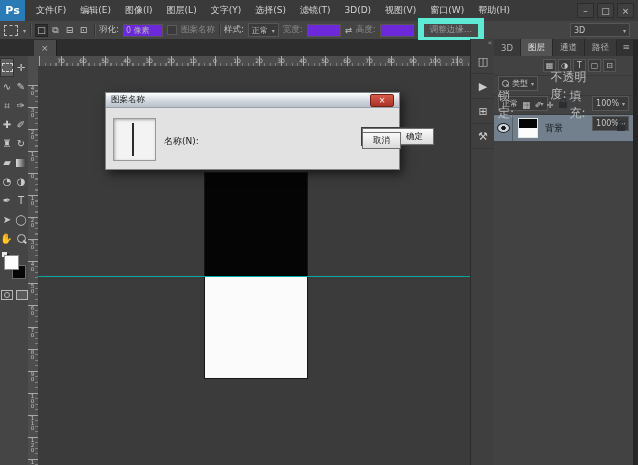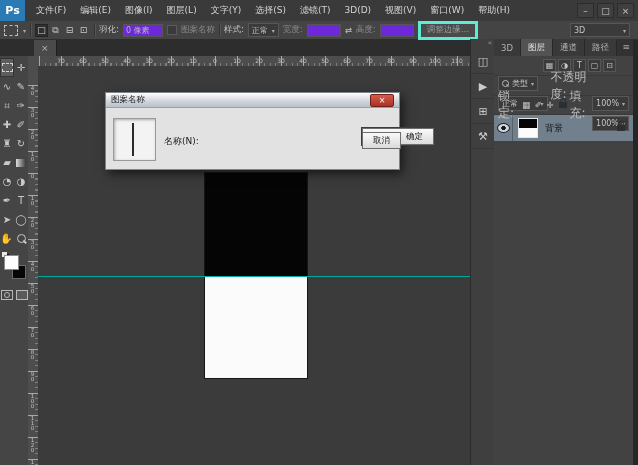--- a/index.html
+++ b/index.html
@@ -26,21 +26,21 @@
   .mode-icons{display:flex;gap:1px;}
   .mode-btn{width:13px;height:13px;display:flex;align-items:center;justify-content:center;
             font-size:9px;color:#c9c9c9;}
   .mode-btn.active{background:#2f2f2f;border:1px solid #242424;box-sizing:border-box;}
   .opt-field{background:#6d28d9;border:1px solid #555;height:11px;min-width:34px;font-size:8px;
              color:#b7b7b7;display:flex;align-items:center;padding:0 2px;}
   .opt-check{width:8px;height:8px;background:#3a3a3a;border:1px solid #5a5a5a;}
   .dim{color:#8a8a8a;}
   .opt-select{background:#3a3a3a;border:1px solid #575757;height:12px;display:flex;
               align-items:center;gap:4px;padding:0 3px;font-size:8px;color:#c3c3c3;}
-  .opt-btn{border:3px solid #5eead4;background:#4a4a4a;height:13px;display:flex;
+  .opt-btn{border:6px solid #5eead4;background:#4a4a4a;height:13px;display:flex;
            align-items:center;padding:0 6px;font-size:8.5px;color:#9a9a9a;}
   .workspace{position:absolute;right:8px;top:2px;width:52px;}
   
   .tabbar{position:absolute;left:0;top:40px;width:470px;height:16px;background:#2d2d2d;}
   .doc-tab{position:absolute;left:34px;top:0;height:16px;background:#4a4a4a;color:#d9d9d9;
            font-size:8.5px;display:flex;align-items:center;gap:7px;padding:0 7px;
            border-right:1px solid #1f1f1f;}
   .doc-tab .close{color:#b5b5b5;font-size:9px;}
   
   .toolbar{position:absolute;left:0;top:56px;width:28px;bottom:0;background:#454545;

